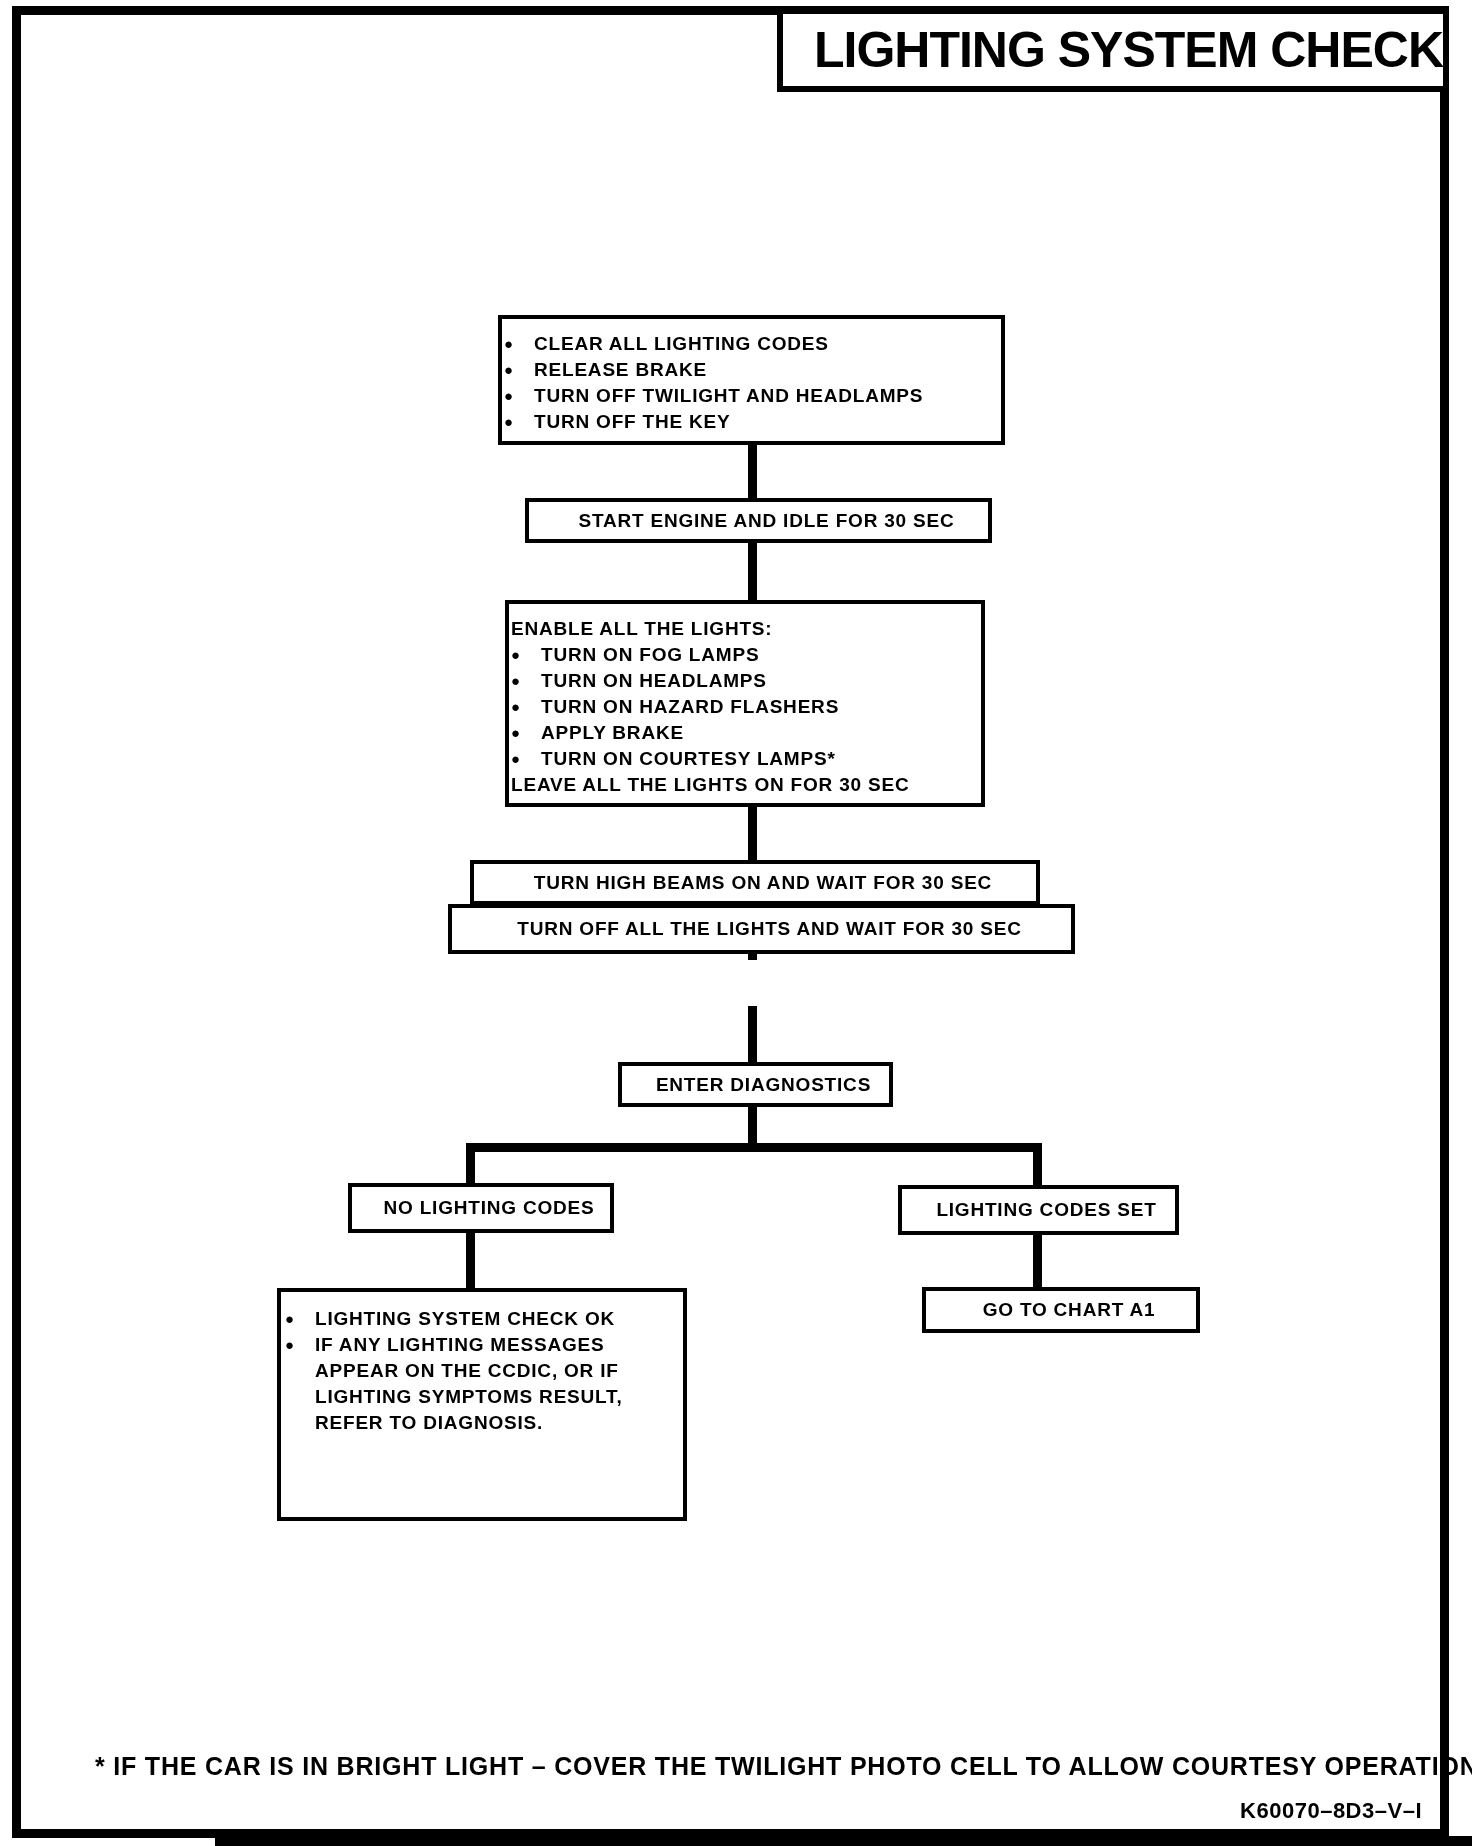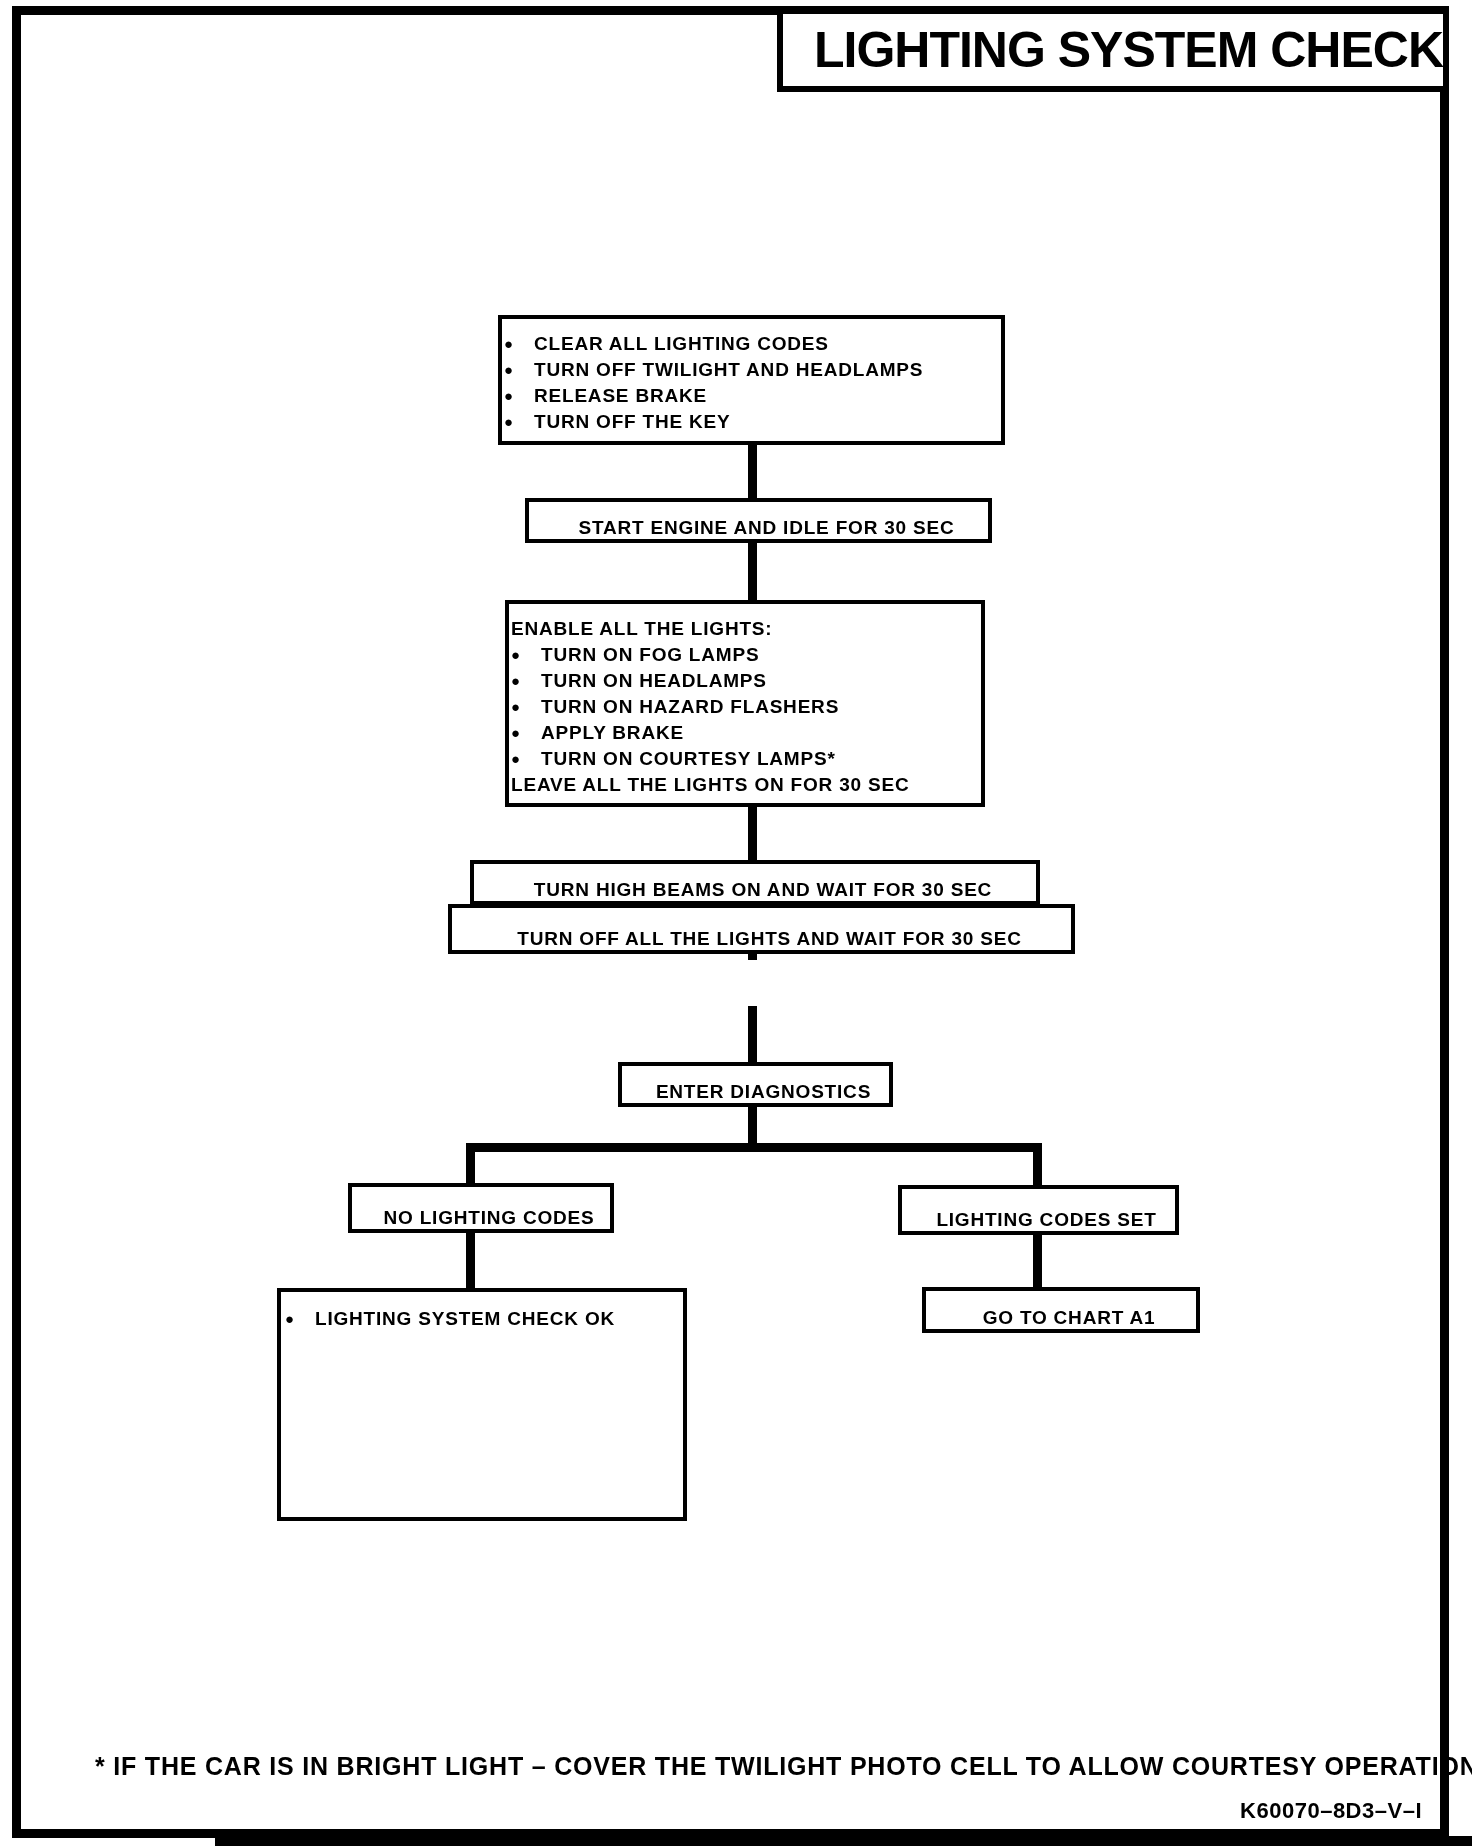--- a/index.html
+++ b/index.html
@@ -21,21 +21,21 @@
   .title-box{
     position:absolute;left:777px;top:8px;width:672px;height:84px;
     border:6px solid #000;box-sizing:border-box;background:#fff;
     display:flex;align-items:center;justify-content:flex-end;
     font-size:50px;font-weight:bold;letter-spacing:-1px;white-space:nowrap;
   }
   .node{
     position:absolute;border:4px solid #000;box-sizing:border-box;background:#fff;
     font-size:19px;font-weight:bold;letter-spacing:.8px;
   }
-  .node.plain{display:flex;align-items:flex-end;justify-content:center;white-space:nowrap;padding-left:16px;}
+  .node.plain{display:flex;align-items:center;justify-content:center;white-space:nowrap;padding-left:16px;}
   .node.list{padding:12px 2px;}
   .row{line-height:26px;}
   .row.bullet{padding-left:30px;text-indent:-30px;}
   .b{display:inline-block;width:30px;text-indent:0;font-size:15px;vertical-align:1px;}
   .conn{position:absolute;background:#000;width:9px;}
   .hbar{position:absolute;background:#000;height:9px;}
   
   #node-prep{left:498px;top:315px;width:507px;height:130px;}
   #node-start{left:525px;top:498px;width:467px;height:45px;}
   #node-enable{left:505px;top:600px;width:480px;height:207px;}
@@ -74,22 +74,22 @@
 
   <div class="page-border"></div>
   <div class="bottom-bar"></div>
 
   <div class="title-box">
     <span>LIGHTING SYSTEM CHECK</span>
   </div>
 
   <div class="node list" id="node-prep">
     <div class="row bullet"><span class="b">●</span><span>CLEAR ALL LIGHTING CODES</span></div>
+    <div class="row bullet"><span class="b">●</span><span>RELEASE BRAKE</span></div>
     <div class="row bullet"><span class="b">●</span><span>TURN OFF TWILIGHT AND HEADLAMPS</span></div>
-    <div class="row bullet"><span class="b">●</span><span>RELEASE BRAKE</span></div>
     <div class="row bullet"><span class="b">●</span><span>TURN OFF THE KEY</span></div>
   </div>
 
   <div class="conn" id="c1"></div>
 
   <div class="node plain" id="node-start">
     <span>START ENGINE AND IDLE FOR 30 SEC</span>
   </div>
 
   <div class="conn" id="c2"></div>
@@ -133,20 +133,21 @@
 
   <div class="node plain" id="node-codesset">
     <span>LIGHTING CODES SET</span>
   </div>
 
   <div class="conn" id="c-left2"></div>
   <div class="conn" id="c-right2"></div>
 
   <div class="node list" id="node-ok">
     <div class="row bullet"><span class="b">●</span><span>LIGHTING SYSTEM CHECK OK</span></div>
+    <div class="row bullet"><span class="b">●</span><span>IF ANY LIGHTING MESSAGES APPEAR ON THE CCDIC, OR IF LIGHTING SYMPTOMS RESULT, REFER TO DIAGNOSIS.</span></div>
   </div>
 
   <div class="node plain" id="node-goto">
     <span>GO TO CHART A1</span>
   </div>
 
   <div class="footnote">* IF THE CAR IS IN BRIGHT LIGHT – COVER THE TWILIGHT PHOTO CELL TO ALLOW COURTESY OPERATION</div>
   <div class="doc-code">K60070–8D3–V–I</div>
 
 </div>

